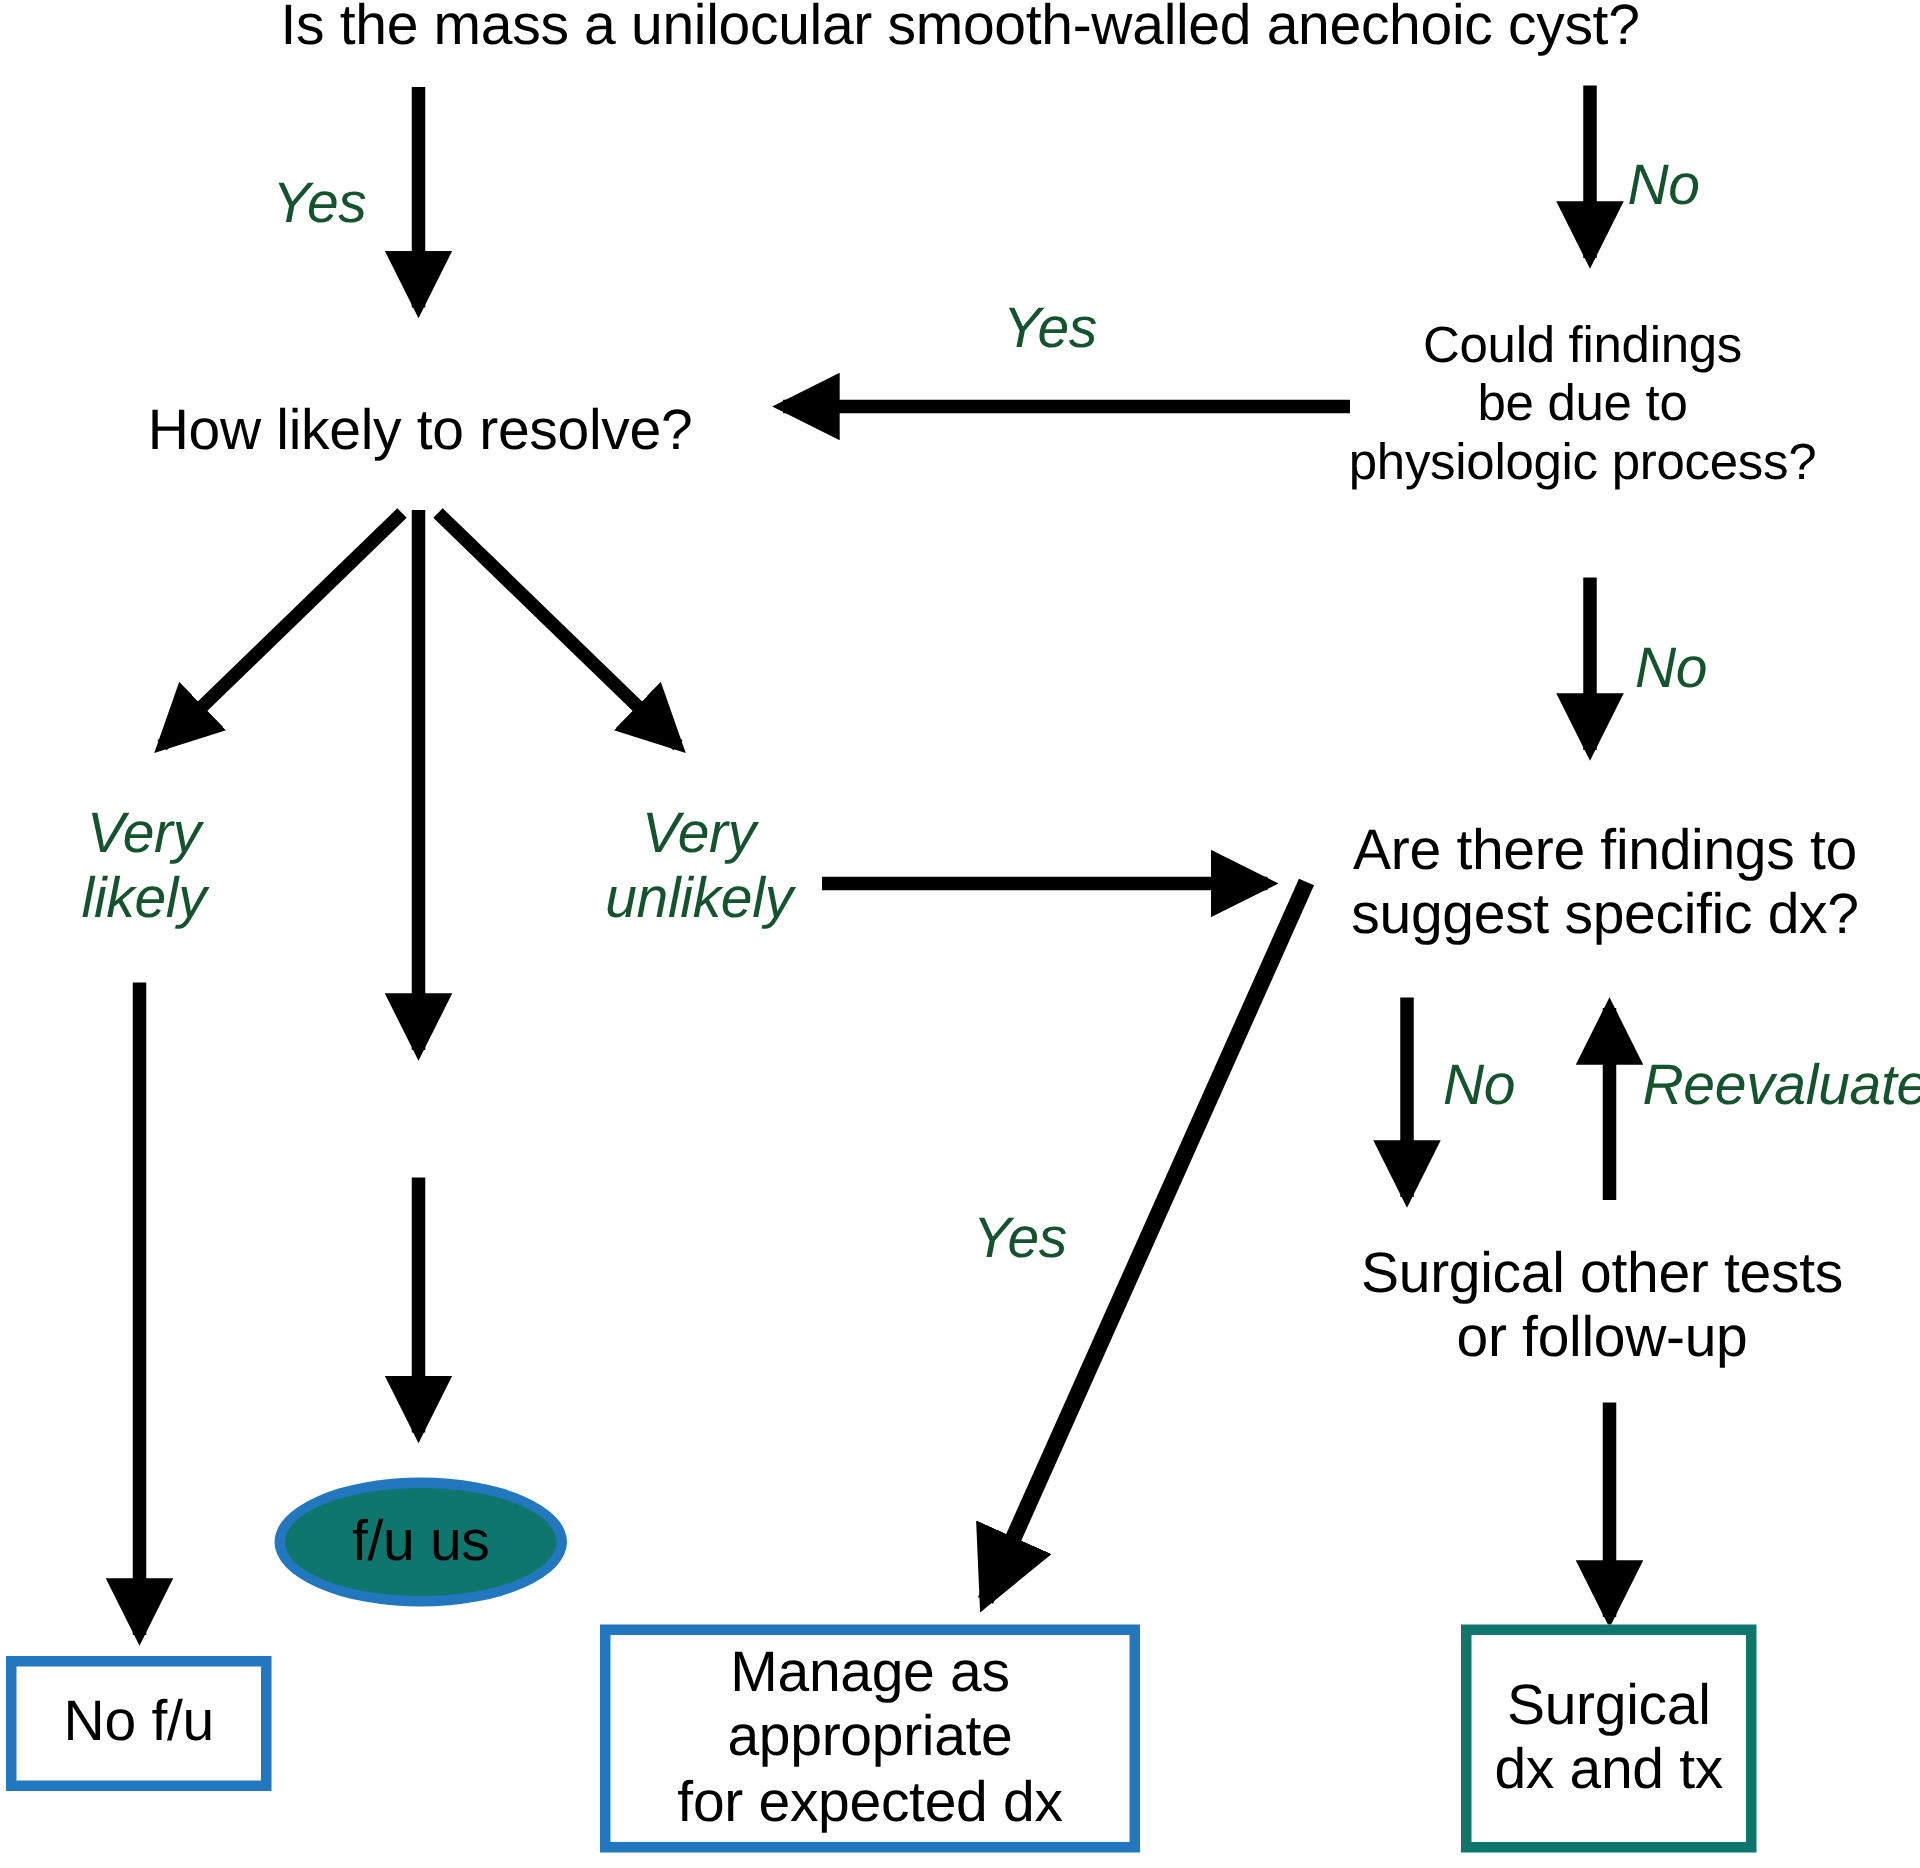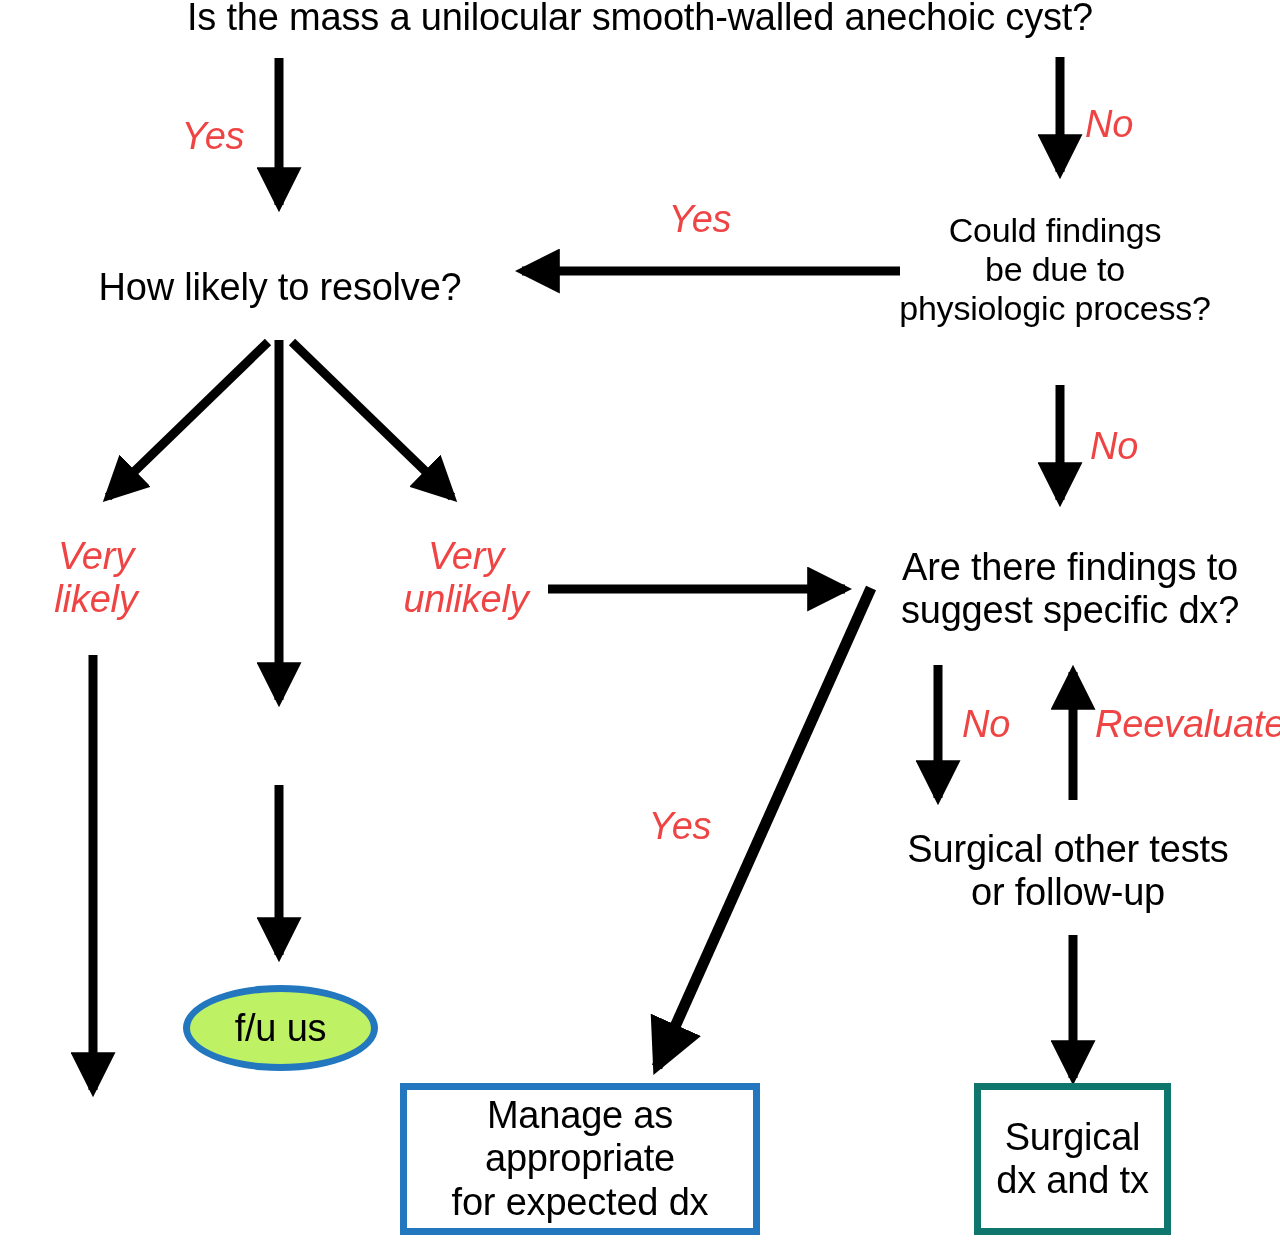--- a/index.html
+++ b/index.html
@@ -28,21 +28,21 @@
     color: #000000;
     font-family: "Liberation Sans", sans-serif;
     font-weight: 400;
     text-align: center;
     line-height: 1.14;
     white-space: pre-line;
     letter-spacing: -0.2px;
   }
   .edge-label {
     position: absolute;
-    color: #ef4444;
+    color: #14532d;
     font-family: "Liberation Sans", sans-serif;
     font-style: italic;
     font-weight: 400;
     text-align: center;
     line-height: 1.14;
     white-space: pre-line;
     letter-spacing: -0.2px;
   }
   .term-box {
     position: absolute;
@@ -54,21 +54,21 @@
     text-align: center;
     color: #000000;
     font-family: "Liberation Sans", sans-serif;
     line-height: 1.14;
     white-space: pre-line;
     letter-spacing: -0.2px;
   }
   .term-ellipse {
     position: absolute;
     box-sizing: border-box;
-    background: #bef264;
+    background: #0f766e;
     border-radius: 50%;
     display: flex;
     align-items: center;
     justify-content: center;
     text-align: right;
     color: #000000;
     font-family: "Liberation Sans", sans-serif;
     letter-spacing: -0.2px;
   }
 </style>
@@ -147,20 +147,22 @@
 
   <div class="edge-label" style="left:600px; top:805px; width:160px; font-size:38px;">Yes</div>
 
   <div class="edge-label" style="left:962px; top:703px; width:90px; font-size:38px; text-align:left;">No</div>
 
   <div class="edge-label" style="left:1095px; top:703px; width:210px; font-size:38px; text-align:left;">Reevaluate</div>
 
   <div class="term-ellipse" style="left:183px; top:985px; width:195px; height:86px;
               border:7px solid #2277BF; font-size:38px;">f/u us</div>
 
+  <div class="term-box" style="left:4px; top:1104px; width:177px; height:90px;
+              border:7px solid #2277BF; font-size:38px;">No f/u</div>
 
   <div class="term-box" style="left:400px; top:1083px; width:360px; height:152px;
               border:7px solid #2277BF; font-size:38px;">Manage as appropriate
 for expected dx</div>
 
   <div class="term-box" style="left:974px; top:1083px; width:197px; height:152px;
               border:7px solid #0f766e; font-size:38px;">Surgical
 dx and tx</div>
 
 </div>

